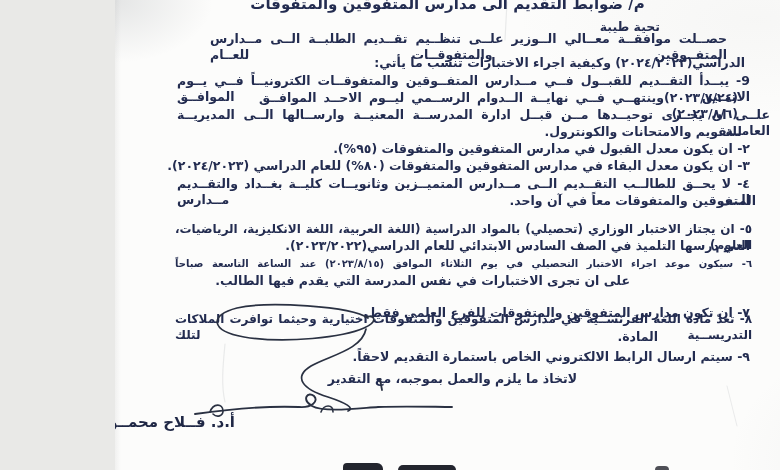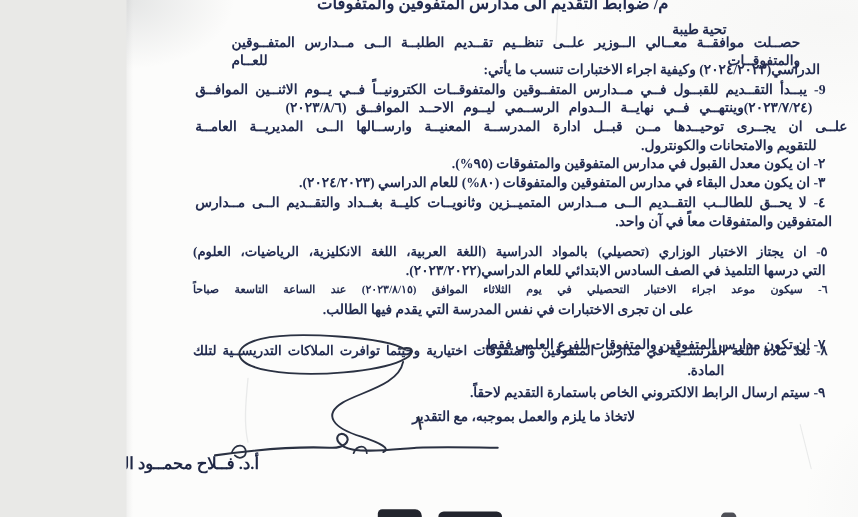--- a/index.html
+++ b/index.html
@@ -9,21 +9,20 @@
     background:#e9e9e7;
   }
   #paper{
     position:relative;width:665px;height:470px;overflow:hidden;
     background:
       radial-gradient(140px 90px at 0px 0px, rgba(120,125,130,0.18), rgba(120,125,130,0.0) 70%),
       radial-gradient(220px 160px at 780px 460px, rgba(150,153,158,0.10), rgba(150,153,158,0) 75%),
       radial-gradient(300px 120px at 640px 20px, rgba(160,160,158,0.06), rgba(160,160,158,0) 80%),
       linear-gradient(90deg, rgba(140,140,140,0.10) 0px, rgba(140,140,140,0) 6px),
       #fcfcfb;
-    font-family: Liberation Serif, serif;
   }
   .line{
     position:absolute;direction:rtl;unicode-bidi:embed;
     font-weight:bold;font-size:12.5px;line-height:16px;
     color:#232c50;text-align:left;letter-spacing:0px;
   }
   .just{text-align:justify;text-align-last:justify;}
   .ctr{text-align:center;text-align-last:center;}
   .sig-name{
     position:absolute;direction:rtl;font-weight:bold;color:#1f2745;

